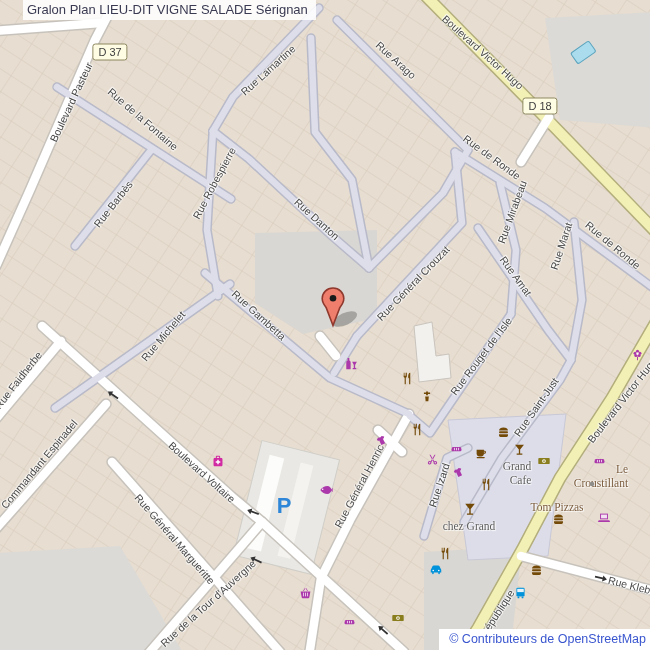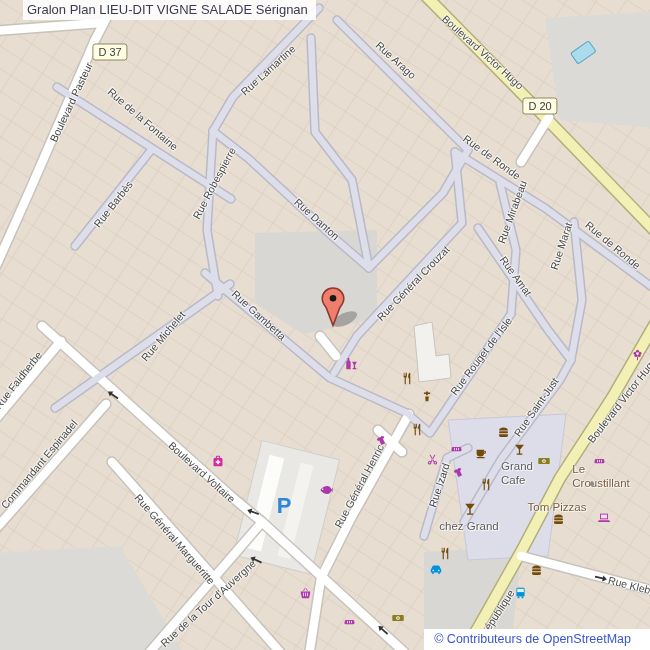--- a/index.html
+++ b/index.html
@@ -10,30 +10,30 @@
   
   .roadsC path,.roadsF path{fill:none;stroke-linecap:round;stroke-linejoin:round}
   .roadsC .minor{stroke:#b9bac9;stroke-width:9.5}
   .roadsF .minor{stroke:#dddeea;stroke-width:6.5}
   .roadsC .major{stroke:#c7c3bc;stroke-width:11.5}
   .roadsF .major{stroke:#ffffff;stroke-width:8.5}
   .roadsC .prim{stroke:#b3ae7c;stroke-width:13}
   .roadsF .prim{stroke:#f3f0b5;stroke-width:10}
   .street-label{position:absolute;font-size:10.5px;color:#474747;white-space:nowrap;
      text-shadow:0 0 2px #fff,0 0 2px #fff,1px 1px 1px rgba(255,255,255,.95),-1px -1px 1px rgba(255,255,255,.95);}
-  .place-label{position:absolute;font-size:11.5px;white-space:pre-line;text-align:left;line-height:1.2;
-     text-shadow:0 0 2px #fff,0 0 2px #fff,1px 1px 1px rgba(255,255,255,.95);}
+  .place-label{position:absolute;font-size:11.5px;white-space:pre-line;text-align:right;line-height:1.2;
+     text-shadow:0 0 2px #fff,0 0 2px #fff,1px 1px 1px rgba(255,255,255,.95);font-family:Liberation Serif, serif;}
   .route-badge{position:absolute;transform:translate(-50%,-50%);background:#fffce4;border:1px solid #8d8861;
      border-radius:3px;font-size:11px;line-height:1;padding:2px 5px;color:#3d3d3d;white-space:nowrap;}
   .poi{position:absolute;}
   .poi svg{display:block;}
   .parking-p{position:absolute;transform:translate(-50%,-50%);color:#2e86d8;font-size:22px;font-weight:bold;}
   .map-title{position:absolute;top:0;left:0;background:rgba(255,255,255,.88);padding:2px 8px 3px 4px;
      font-size:13px;color:#3a3a52;z-index:30;white-space:nowrap;margin-left:23px;}
-  .attribution{position:absolute;right:0;bottom:0;background:#ffffff;padding:3px 19px 4px 10px;
+  .attribution{position:absolute;right:0;bottom:0;background:#ffffff;padding:3px 4px 4px 10px;
      font-size:12.5px;color:#3a56cf;z-index:30;text-decoration:none;pointer-events:auto;}
 </style>
 </head>
 <body>
 
 <div id="map">
 
   <svg id="basemap" width="650" height="650" viewBox="0 0 650 650">
     <defs>
       <pattern id="parcels" width="25" height="19" patternUnits="userSpaceOnUse" patternTransform="rotate(33)">
@@ -247,21 +247,21 @@
       <div class="street-label" style="left: 439px; top: 485px; transform: translate(-50%, -50%) rotate(-72deg);">Rue Izard</div>
       <div class="street-label" style="left: 622px; top: 400px; transform: translate(-50%, -50%) rotate(-52deg);">Boulevard Victor Hugo</div>
       <div class="street-label" style="left: 497px; top: 613px; transform: translate(-50%, -50%) rotate(-57deg);">République</div>
       <div class="street-label" style="left: 634px; top: 586px; transform: translate(-50%, -50%) rotate(14deg);">Rue Kleber</div>
       <div class="place-label" style="left: 517px; top: 474px; color: rgb(92, 92, 92); transform: translate(-50%, -50%);">Grand
 Cafe</div>
       <div class="place-label" style="left: 469px; top: 527px; color: rgb(92, 92, 92); transform: translate(-50%, -50%);">chez Grand</div>
       <div class="place-label" style="left: 601px; top: 477px; color: rgb(122, 91, 60); transform: translate(-50%, -50%);">Le Croustillant</div>
       <div class="place-label" style="left: 557px; top: 508px; color: rgb(122, 91, 60); transform: translate(-50%, -50%);">Tom Pizzas</div>
       <div class="route-badge" style="left: 110px; top: 52px;">D 37</div>
-      <div class="route-badge" style="left: 540px; top: 106px;">D 20</div>
+      <div class="route-badge" style="left: 540px; top: 106px;">D 18</div>
       <div class="poi" style="left: 344px; top: 357px;">
         <svg width="14" height="14" style="color: rgb(172, 57, 172); fill: currentcolor;">
           <use href="#i-wine"></use>
         </svg>
       </div>
       <div class="poi" style="left: 400.5px; top: 371.5px;">
         <svg width="13" height="13" style="color: rgb(115, 74, 8); fill: currentcolor;">
           <use href="#i-restaurant"></use>
         </svg>
       </div>

